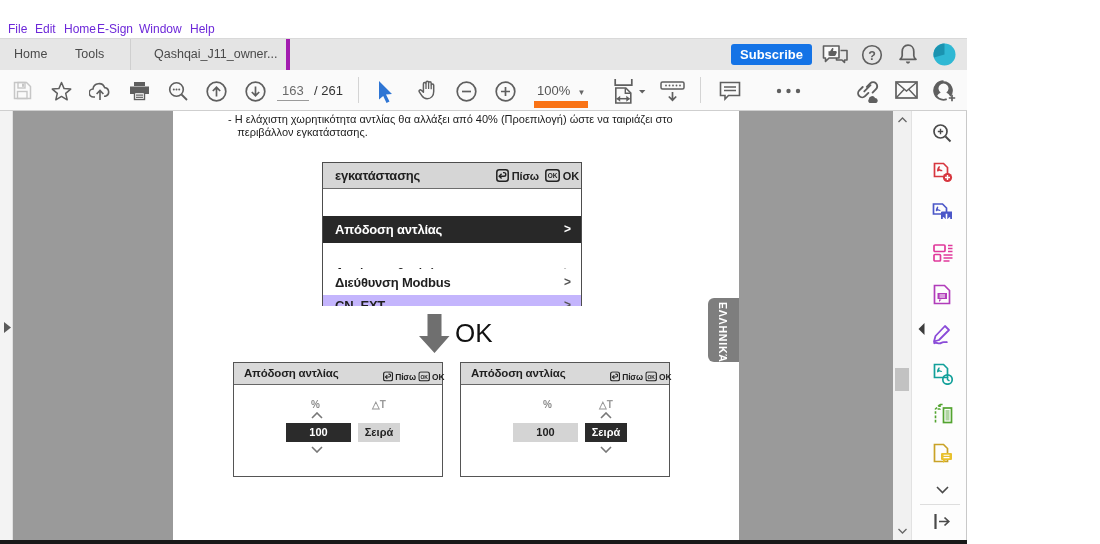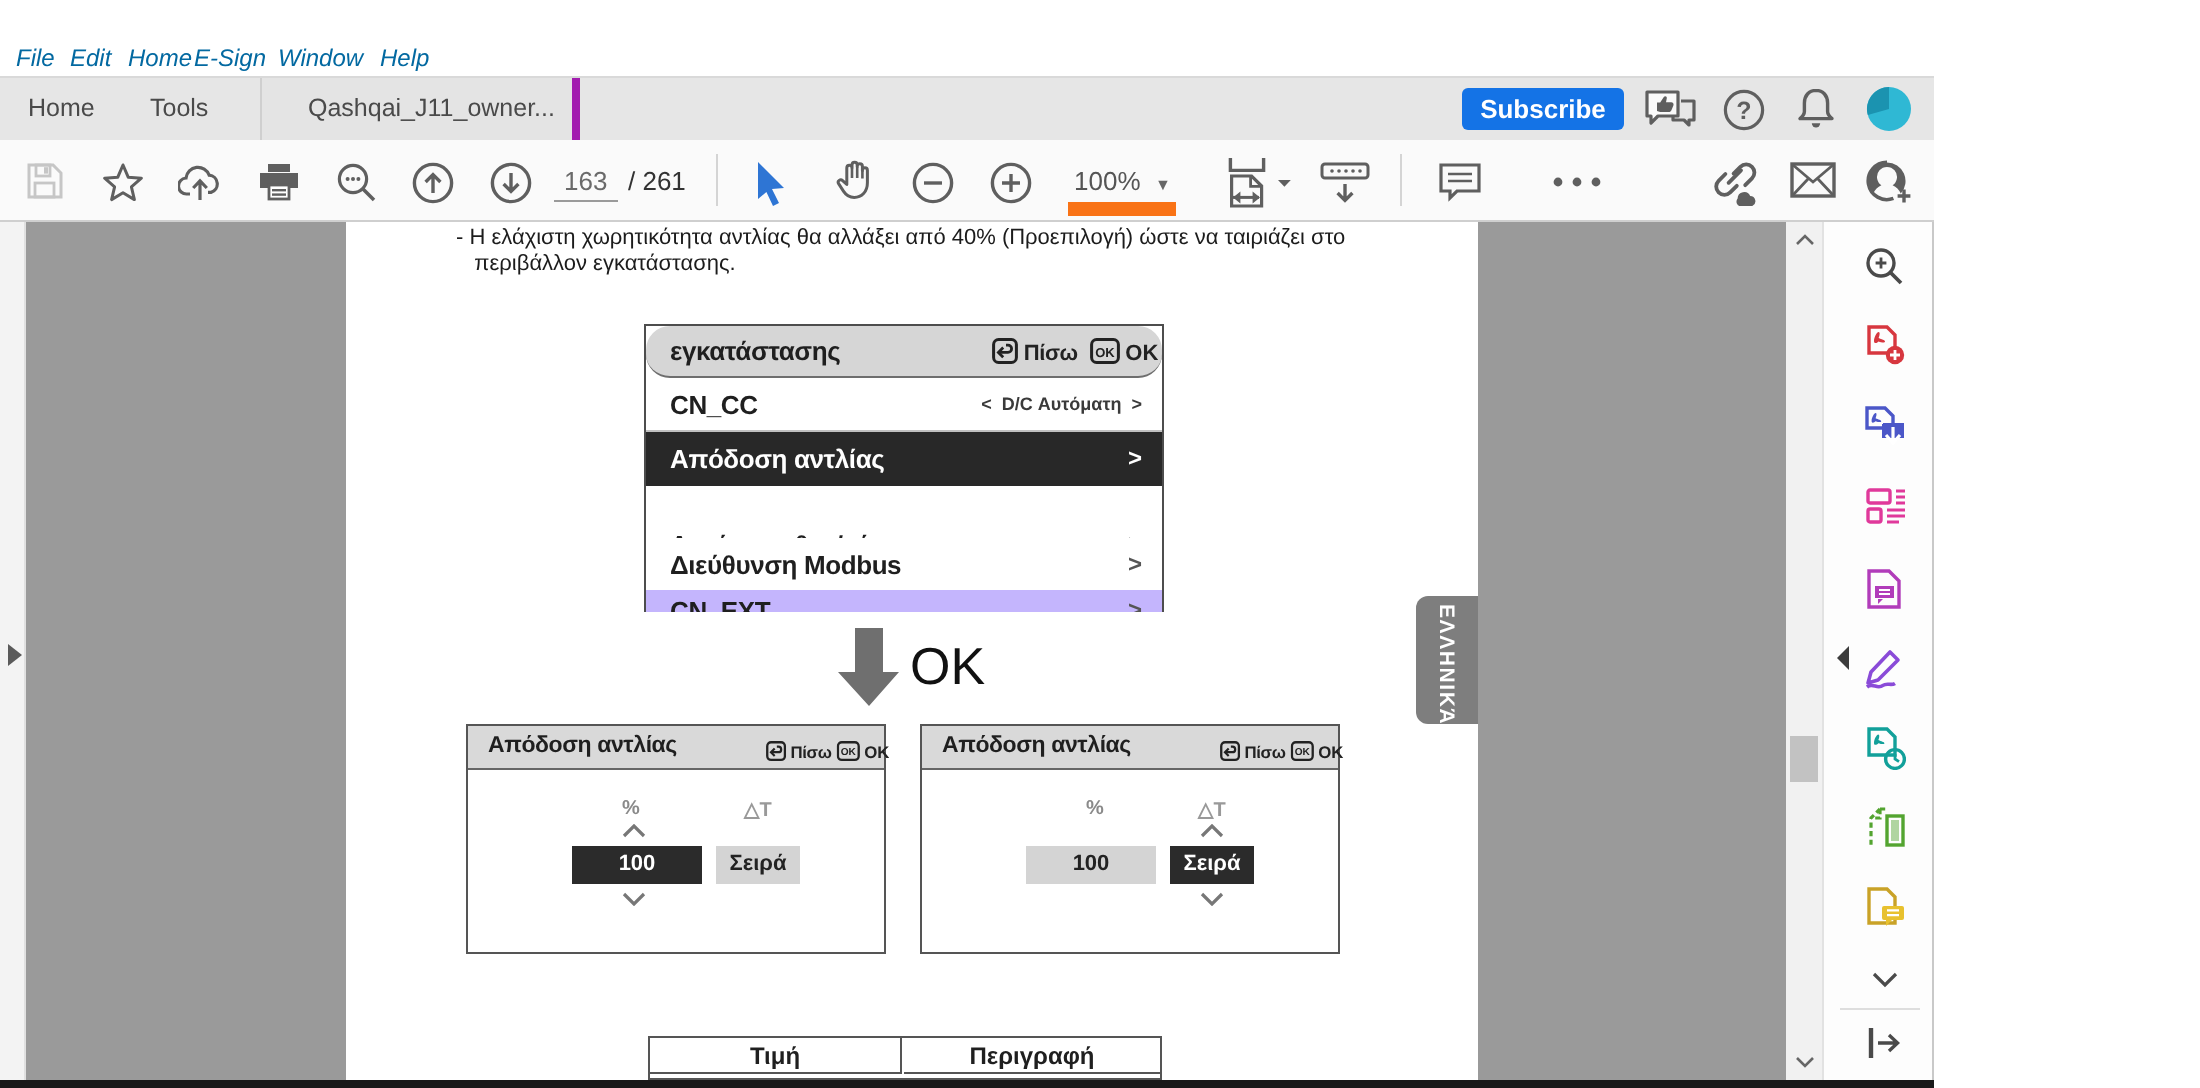--- a/index.html
+++ b/index.html
@@ -6,21 +6,21 @@
   html,body { width:1100px; height:544px; background:#ffffff; overflow:hidden;
     font-family:"Liberation Sans", sans-serif; }
   #app { position:absolute; left:0; top:0; width:1100px; height:544px; }
   .abs { position:absolute; }
 
   
   #titlebar { left:0; top:0; width:967px; height:21px; background:#fff; }
   #title-text { left:30px; top:3px; font-size:12.6px; color:#1b1b1b; }
 
   
-  #menubar { left:0; top:21px; width:967px; height:17px; background:#fff; font-size:12px; color:#0369a1;font-style:italic; }
+  #menubar { left:0; top:21px; width:967px; height:17px; background:#fff; font-size:12px; color:#6d28d9; }
   #menubar span { position:absolute; top:1px; }
 
   
   #tabrow { left:0; top:38px; width:967px; height:32px; background:#e6e6e6; border-top:1px solid #d9d9d9; }
   .tabtxt { top:8px; font-size:12.5px; color:#4a4a4a; }
   #tab1 { left:130px; top:0; width:160px; height:32px; border-left:1px solid #cfcfcf; border-right:4px solid #a21caf; background:#e4e4e4; }
   #tab2 { left:290px; top:0; width:158px; height:32px; background:#f8f8f8;margin-top:45px; }
   #subscribe { left:731px; top:5px; width:81px; height:21px; background:#1473e6; border-radius:3px;
      color:#fff; font-size:13px; font-weight:700; text-align:center; line-height:21px; }
 
@@ -37,21 +37,21 @@
   #sthumb { left:2px; top:257px; width:14px; height:23px; background:#c2c2c2; }
   #rightpanel { left:911px; top:0; width:56px; height:429px; background:#fdfdfd; border-left:1px solid #e2e2e2; border-right:1px solid #c9c9c9;}
   #bottombar { left:0; top:540px; width:967px; height:4px; background:#191919; }
 
   
   .doc { color:#1f1f1f; }
   #para { left:55px; top:2px; width:460px; font-size:11px; line-height:13px; color:#1c1c1c; }
 
   
   #menubox { left:149px; top:51px; width:260px; height:144px; border:1px solid #4d4d4d; background:#fff; font-size:13px; }
-  #mb-head { left:0; top:0; width:258px; height:26px; background:#d6d6d6; border-bottom:1px solid #6e6e6e;border-radius:12px; }
+  #mb-head { left:0; top:0; width:258px; height:26px; background:#d6d6d6; border-bottom:1px solid #6e6e6e; }
   .mrow { left:0; width:258px; height:27px; border-bottom:1px solid #c0c0c0; background:#fff; }
   .mdark { background:#282828; color:#fff; border-bottom:none; }
   .mlabel { position:absolute; left:12px; top:6px; font-weight:700; letter-spacing:-0.2px; }
   .mchev { position:absolute; right:10px; top:6px; font-weight:700; font-size:12px; color:#555; }
 
   
   .lbox { top:251px; width:210px; height:115px; border:1px solid #555; background:#fff; }
   .lhead { position:absolute; left:0; top:0; width:100%; height:22px; background:#d9d9d9; border-bottom:1px solid #666; }
   .lhead .t { position:absolute; left:10px; top:4px; font-size:11.5px; font-weight:700; letter-spacing:-0.2px; }
   .vbox { position:absolute; top:60px; height:19px; font-size:11px; font-weight:700; text-align:center; line-height:19px; }
@@ -251,24 +251,20 @@
           <span id="mb-ico1" class="abs" style="left:173px;top:5px;white-space:nowrap">
             <svg style="display:inline-block;vertical-align:-2px" width="13" height="13" viewBox="0 0 13 13">
               <rect x="0.8" y="0.8" width="11.4" height="11.4" rx="2.5" fill="none" stroke="#222" stroke-width="1.5"></rect>
               <path d="M3.5 7.2 h4.5 a1.8 1.8 0 0 0 0-3.6 h-1" fill="none" stroke="#222" stroke-width="1.4"></path>
               <path d="M5.6 4.8 L3.2 7.2 L5.6 9.6" fill="none" stroke="#222" stroke-width="1.4" transform="translate(0,-0)"></path>
             </svg><span style="font-size:11px;font-weight:700;color:#222;letter-spacing:-0.2px">&nbsp;Πίσω&nbsp;&nbsp;</span><svg style="display:inline-block;vertical-align:-2px" width="15" height="13" viewBox="0 0 15 13">
               <rect x="0.8" y="0.8" width="13.4" height="11.4" rx="2.5" fill="none" stroke="#222" stroke-width="1.5"></rect>
               <text x="7.5" y="9.3" font-size="6.5" font-weight="700" fill="#222" text-anchor="middle" font-family="Liberation Sans">OK</text>
             </svg><span style="font-size:11px;font-weight:700;color:#222">&nbsp;OK</span>
           </span>
-        </div>
-        <div class="abs mrow" style="top:26px">
-          <span class="mlabel">CN_CC</span>
-          <span class="abs" style="right:10px;top:8px;font-size:9px;font-weight:700;color:#3a3a3a">&lt; &nbsp;D/C Αυτόματη&nbsp; &gt;</span>
         </div>
         <div class="abs mrow mdark" style="top:53px">
           <span class="mlabel">Απόδοση αντλίας</span>
           <span class="mchev" style="color:#fff">&gt;</span>
         </div>
         <div class="abs mrow" style="top:96px">
           <span class="mlabel">Αυτόματη θερ/σία</span>
           <span class="mchev">&gt;</span>
         </div>
         <div class="abs mrow" style="top:106px">
@@ -327,24 +323,20 @@
         <svg class="abs" style="left:139px;top:49px" width="12" height="7" viewBox="0 0 12 7">
             <path d="M1 6 L6 1 L11 6" fill="none" stroke="#777" stroke-width="1.6"></path>
           </svg>
         <div class="abs vbox vlite" style="left:52px;width:65px">100</div>
         <div class="abs vbox vdark" style="left:124px;width:42px">Σειρά</div>
         <svg class="abs" style="left:139px;top:83px" width="12" height="7" viewBox="0 0 12 7">
             <path d="M1 1 L6 6 L11 1" fill="none" stroke="#777" stroke-width="1.6"></path>
           </svg>
       </div>
 
-      <div id="tbl" class="abs">
-        <div class="c" style="left:0;width:126px;border-right:1px solid #555">Τιμή</div>
-        <div class="c" style="left:127px;width:128px">Περιγραφή</div>
-      </div>
     </div>
 
     <div id="greektab" class="abs">
         <span>ΕΛΛΗΝΙΚΆ</span>
       </div>
 
     <div id="scrollbar" class="abs">
       <svg class="abs" style="left:5px;top:6px" width="9" height="6" viewBox="0 0 9 6">
           <path d="M0.5 5 L4.5 1 L8.5 5" fill="none" stroke="#666" stroke-width="1.3"></path>
         </svg>

